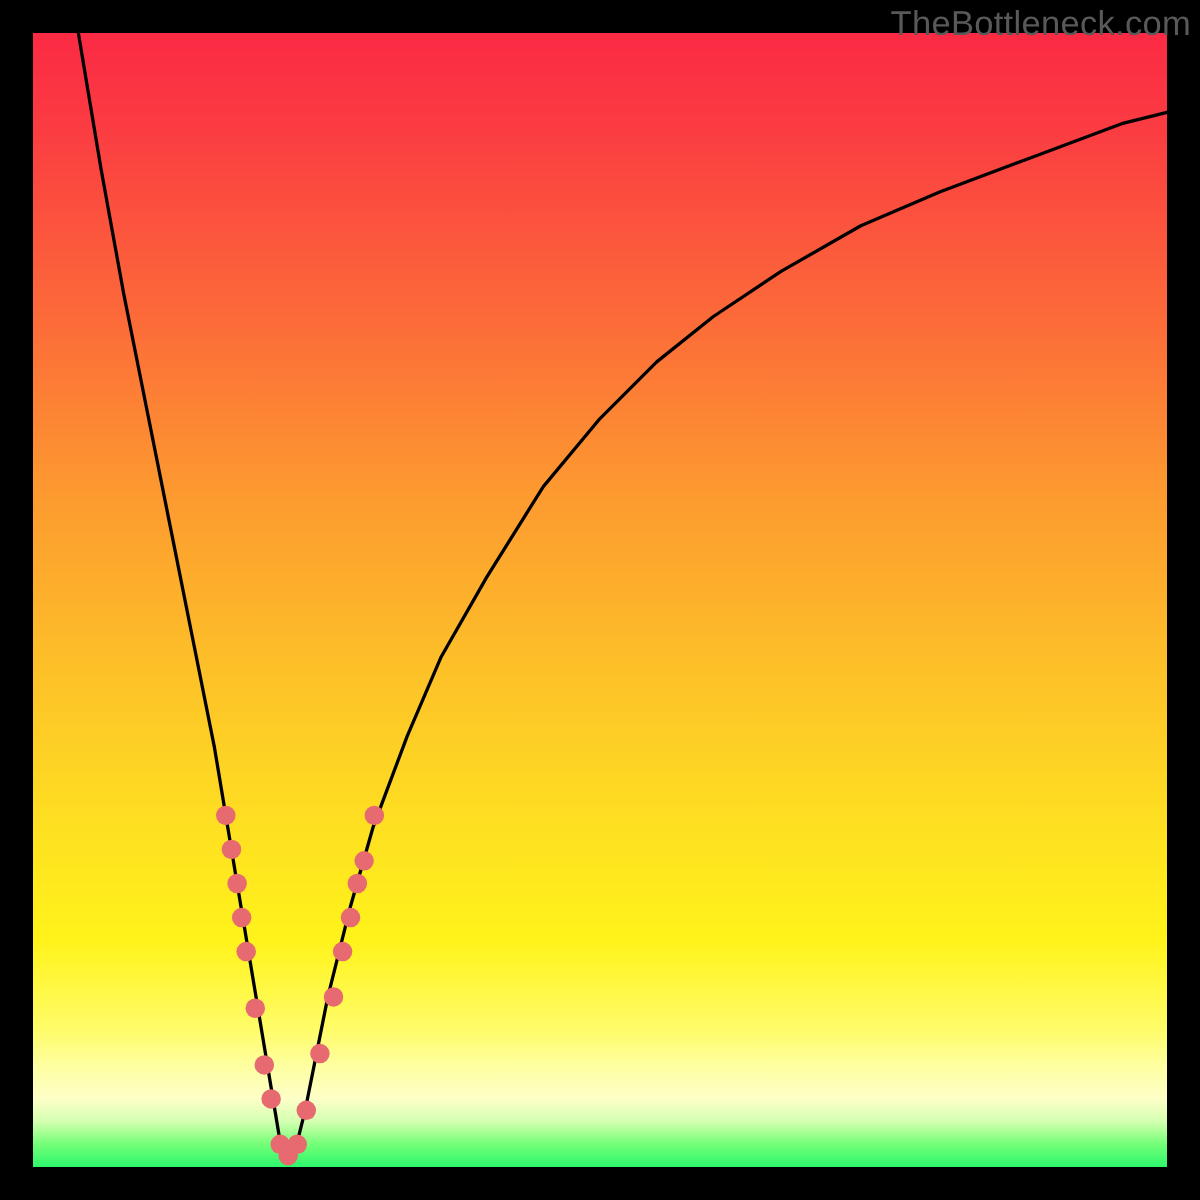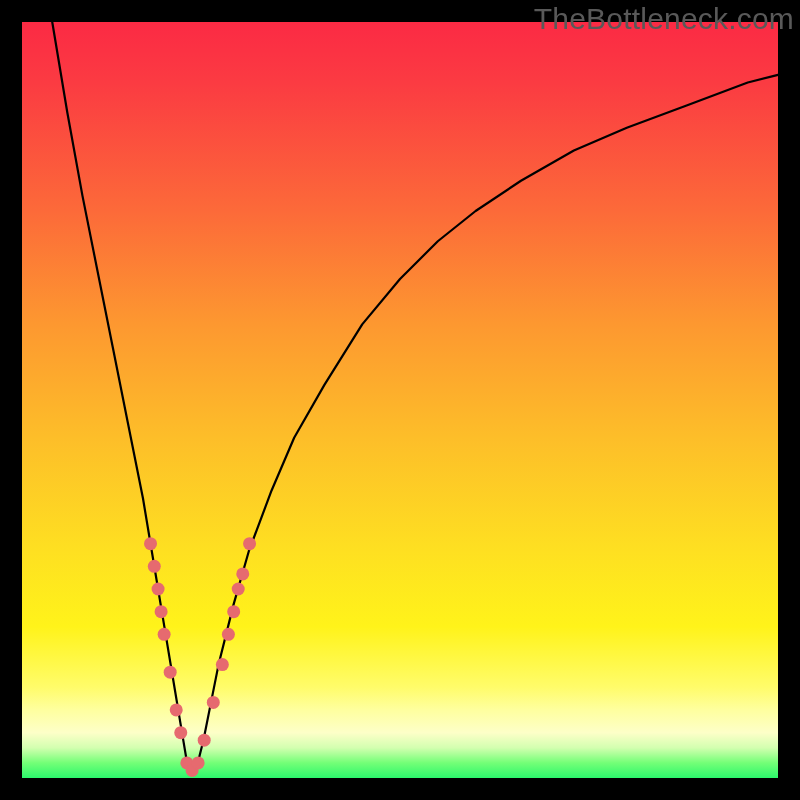--- a/index.html
+++ b/index.html
@@ -41,21 +41,21 @@
       #d3ffb0 96%,
       #73ff77 98%,
       #2cf76c 100%
     );
   }
   .watermark {
     position: absolute;
     top: 2px;
     right: 6px;
     color: #595959;
-    font-size: 30px;
+    font-size: 23px;
     font-weight: 400;
     letter-spacing: 0.2px;
     user-select: none;
   }
   svg.curves {
     position: absolute;
     left: 0;
     top: 0;
     width: 756px;
     height: 756px;

